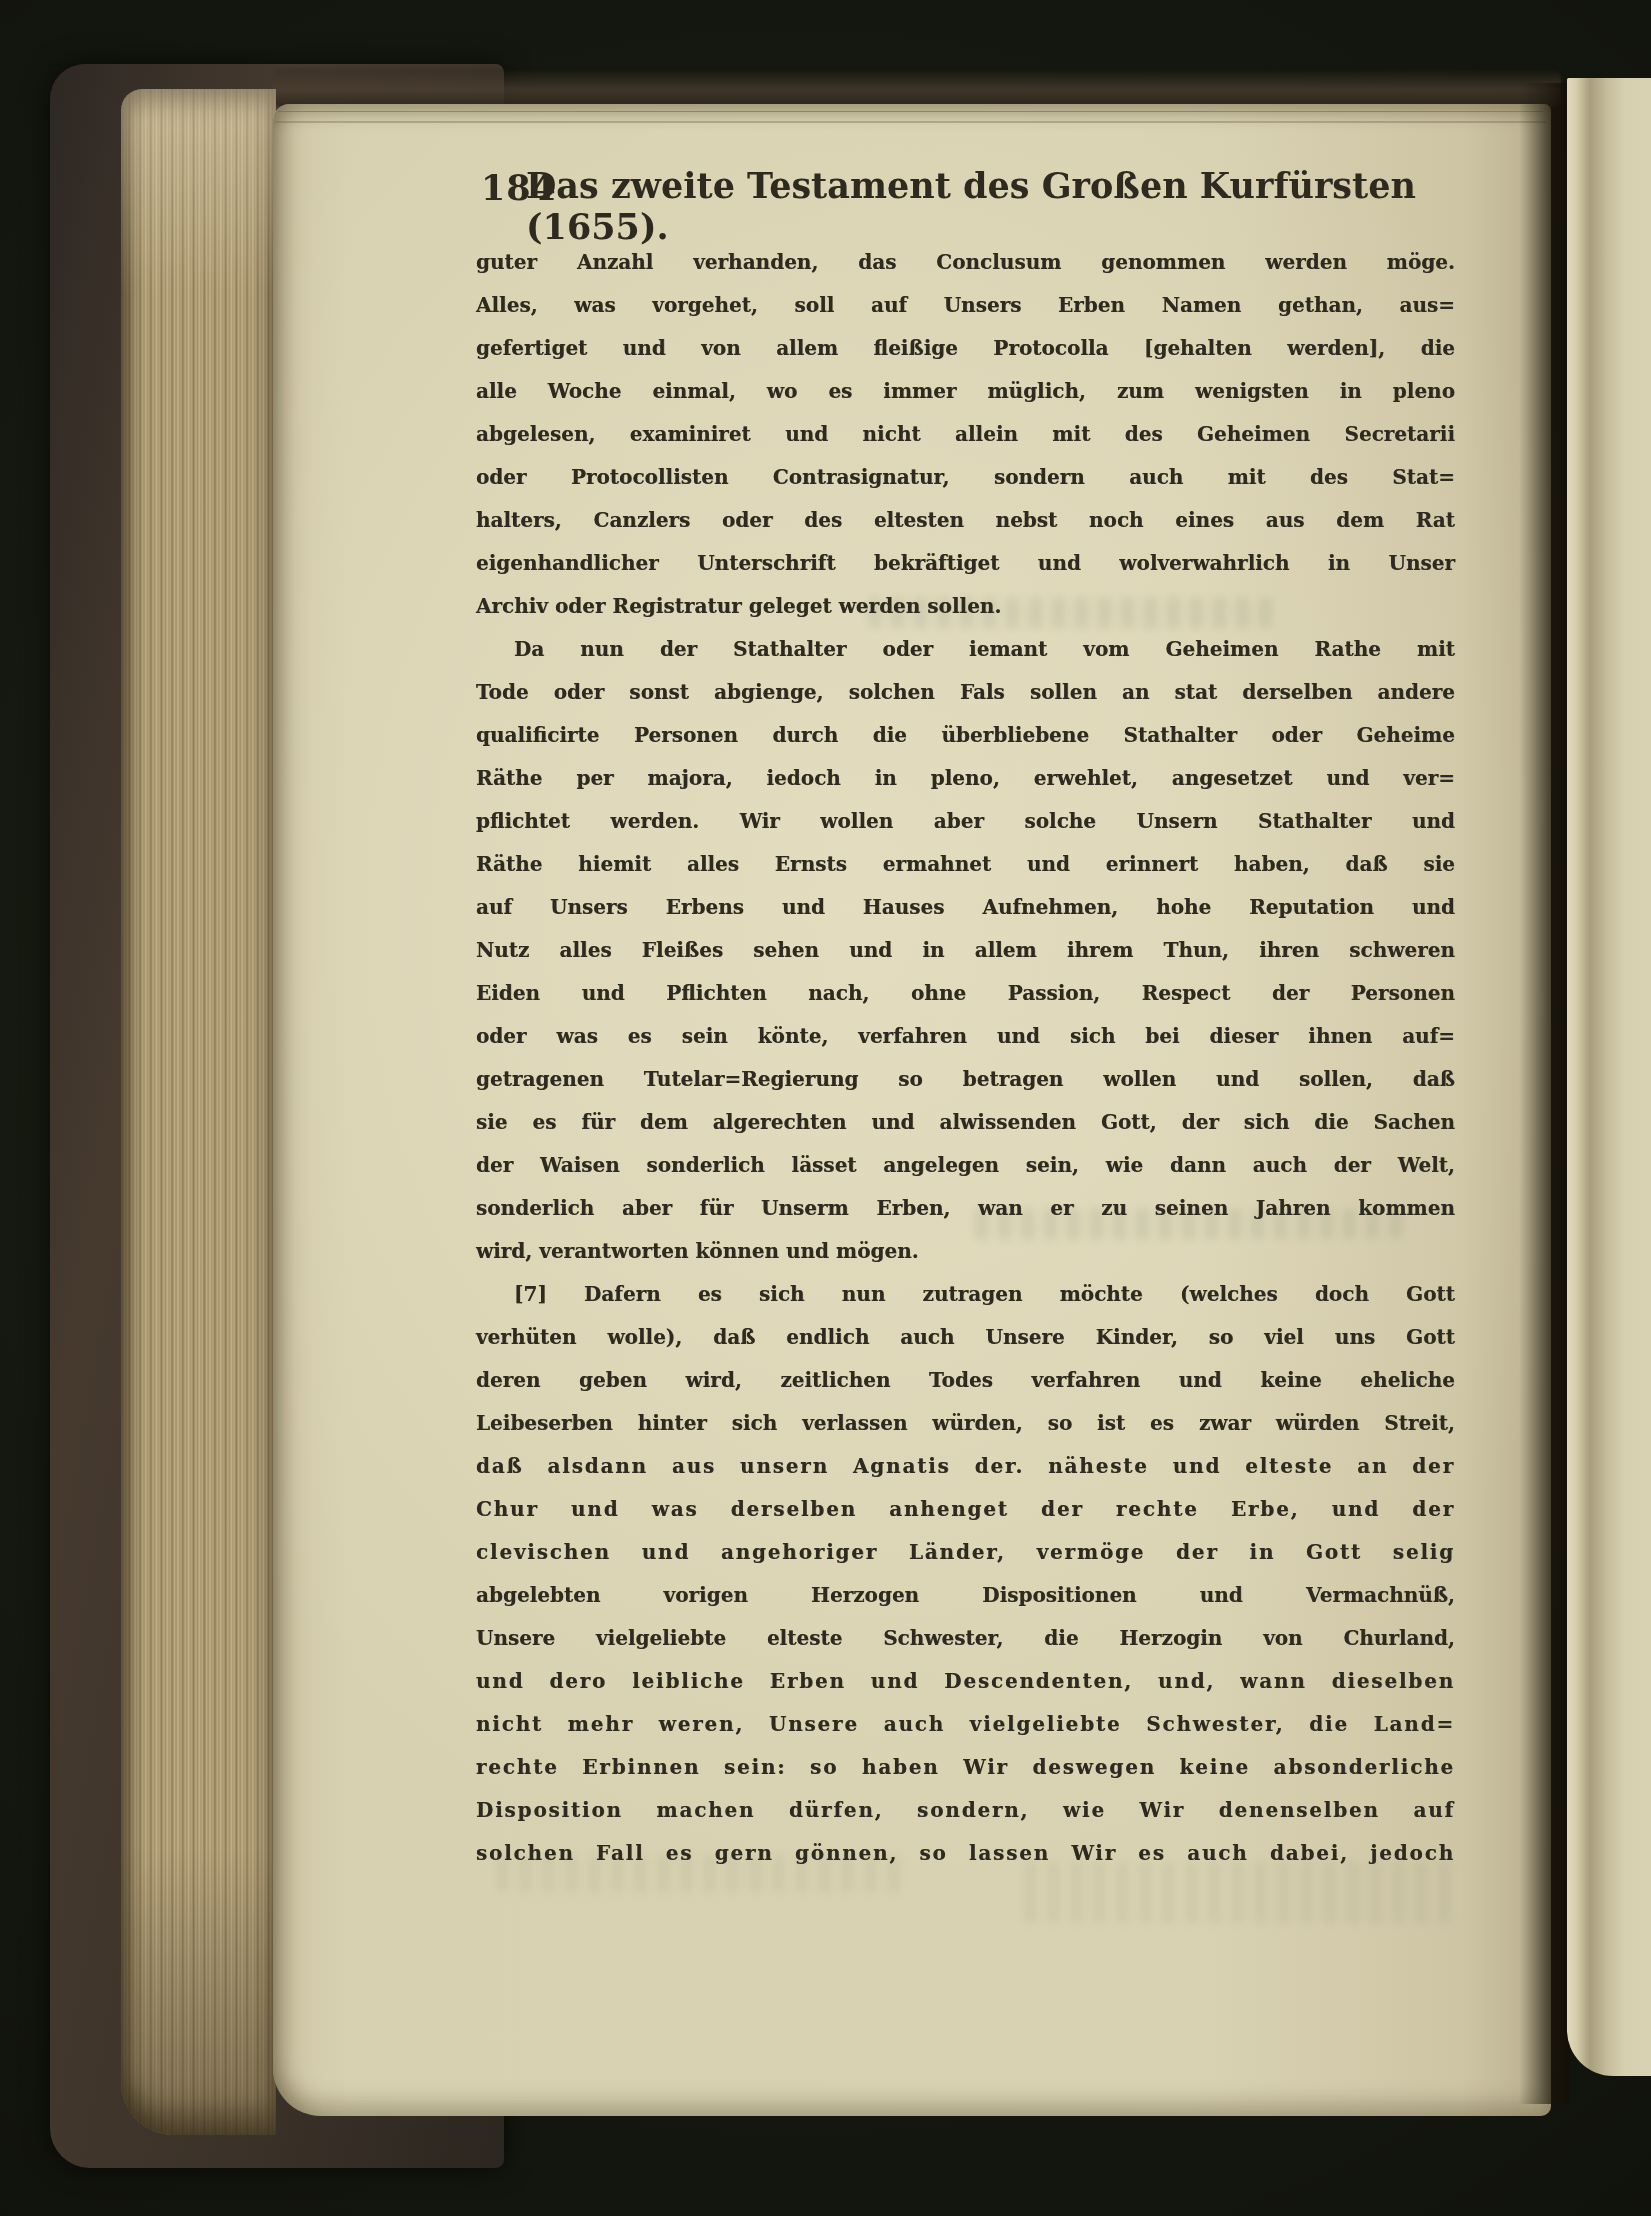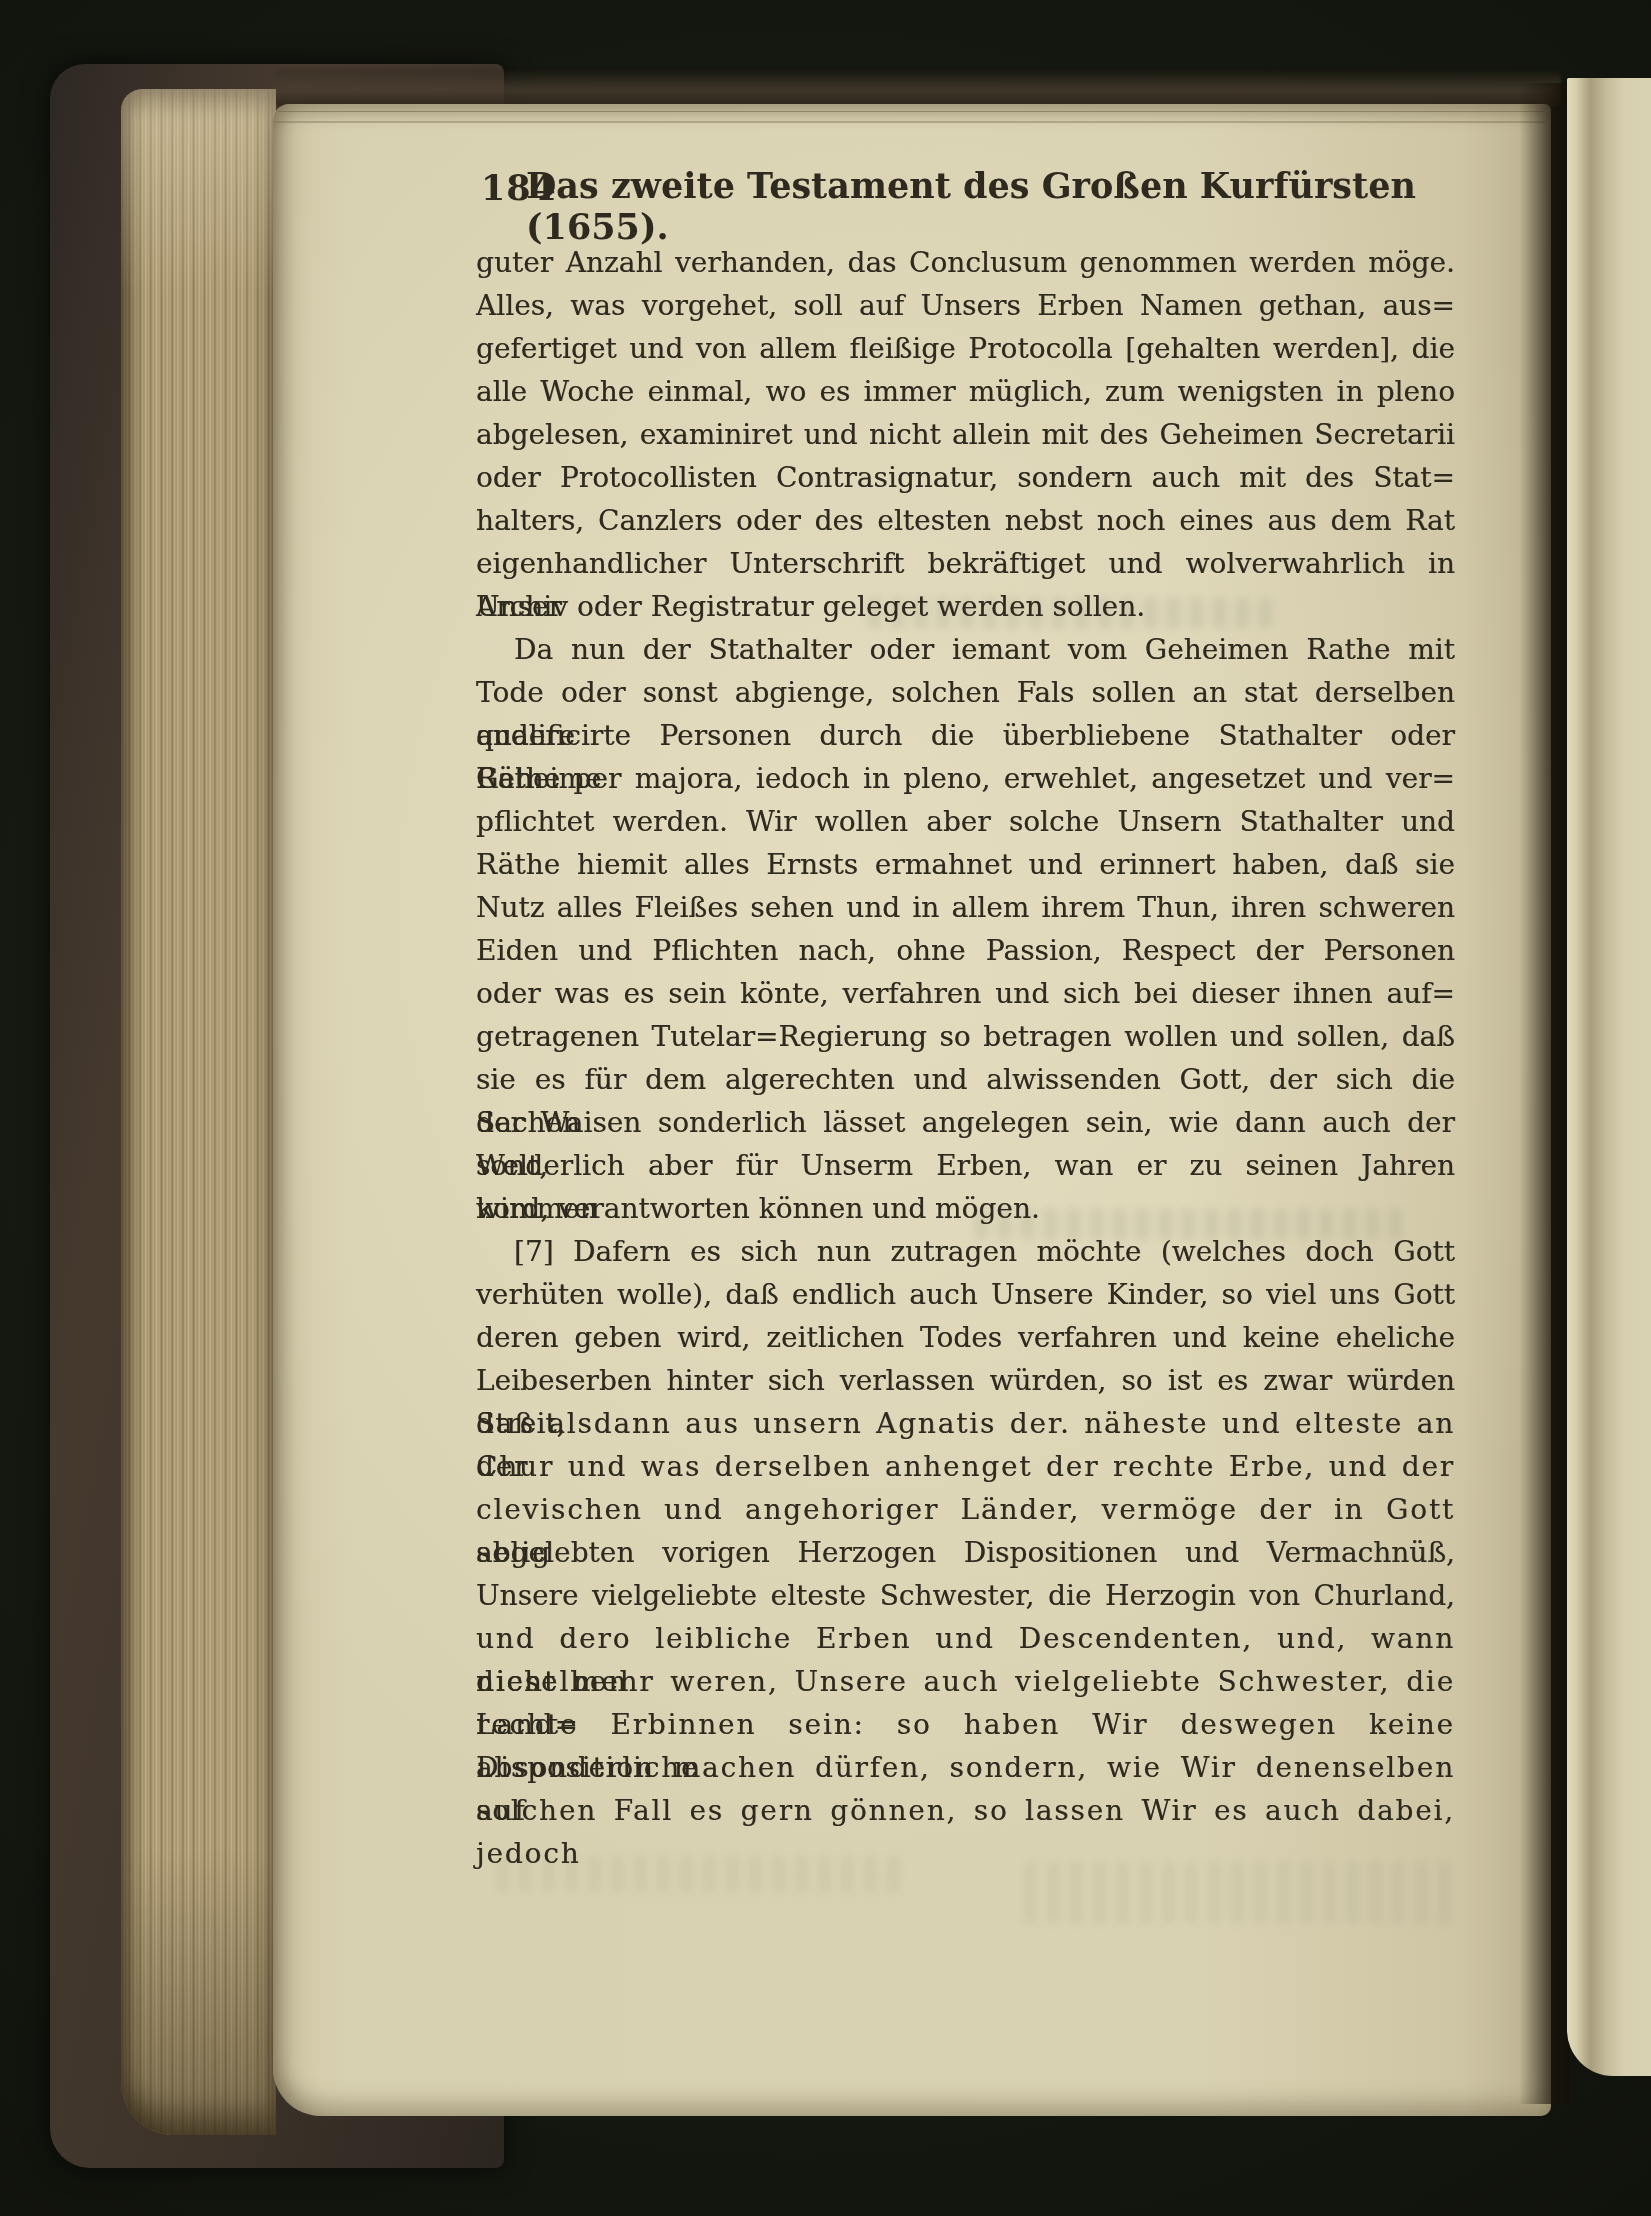--- a/index.html
+++ b/index.html
@@ -85,21 +85,21 @@
   .g2{left:702px;top:1105px;width:429px;height:30px;}
   .g3{left:223px;top:1751px;width:413px;height:38px;opacity:.3;}
   .g4{left:751px;top:1757px;width:429px;height:63px;opacity:.3;}
   
   .content{
     position:absolute;left:203px;top:61px;width:979px;color:#2e2a1f;
   }
   .header{position:relative;height:38px;font-size:35px;font-weight:bold;}
   .pagenum{position:absolute;left:5px;top:1.7px;letter-spacing:0.8px;}
   .title{display:block;padding-left:50px;}
-  .bodytext{margin-top:38px;font-size:28px;font-weight:normal;}
+  .bodytext{margin-top:38px;font-size:20px;font-weight:bold;}
   .line{
     line-height:43px;height:43px;
     text-align:justify;text-align-last:justify;
     text-shadow:0.3px 0.3px 0 rgba(46,42,30,.5);
     white-space:normal;
   }
   .line.eop{text-align-last:left;}
   .line.indent{padding-left:38px;}
   .line.spaced{letter-spacing:1.8px;}
 </style>
@@ -132,20 +132,21 @@
           <div class="line">oder Protocollisten Contrasignatur, sondern auch mit des Stat=</div>
           <div class="line">halters, Canzlers oder des eltesten nebst noch eines aus dem Rat</div>
           <div class="line">eigenhandlicher Unterschrift bekräftiget und wolverwahrlich in Unser</div>
           <div class="line eop">Archiv oder Registratur geleget werden sollen.</div>
           <div class="line indent">Da nun der Stathalter oder iemant vom Geheimen Rathe mit</div>
           <div class="line">Tode oder sonst abgienge, solchen Fals sollen an stat derselben andere</div>
           <div class="line">qualificirte Personen durch die überbliebene Stathalter oder Geheime</div>
           <div class="line">Räthe per majora, iedoch in pleno, erwehlet, angesetzet und ver=</div>
           <div class="line">pflichtet werden. Wir wollen aber solche Unsern Stathalter und</div>
           <div class="line">Räthe hiemit alles Ernsts ermahnet und erinnert haben, daß sie</div>
+          <div class="line">auf Unsers Erbens und Hauses Aufnehmen, hohe Reputation und</div>
           <div class="line">Nutz alles Fleißes sehen und in allem ihrem Thun, ihren schweren</div>
           <div class="line">Eiden und Pflichten nach, ohne Passion, Respect der Personen</div>
           <div class="line">oder was es sein könte, verfahren und sich bei dieser ihnen auf=</div>
           <div class="line">getragenen Tutelar=Regierung so betragen wollen und sollen, daß</div>
           <div class="line">sie es für dem algerechten und alwissenden Gott, der sich die Sachen</div>
           <div class="line">der Waisen sonderlich lässet angelegen sein, wie dann auch der Welt,</div>
           <div class="line">sonderlich aber für Unserm Erben, wan er zu seinen Jahren kommen</div>
           <div class="line eop">wird, verantworten können und mögen.</div>
           <div class="line indent">[7] Dafern es sich nun zutragen möchte (welches doch Gott</div>
           <div class="line">verhüten wolle), daß endlich auch Unsere Kinder, so viel uns Gott</div>

